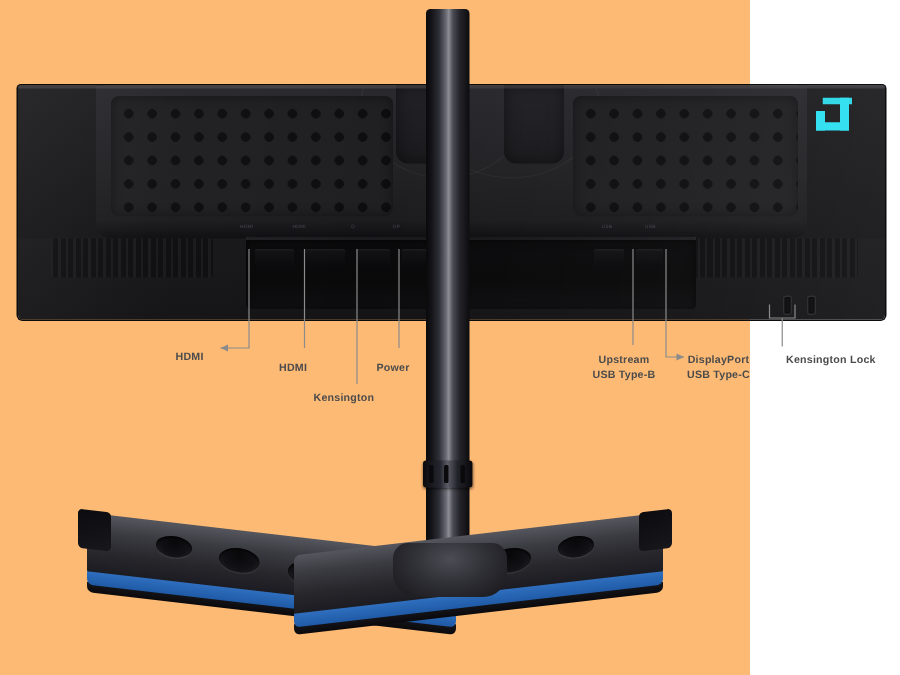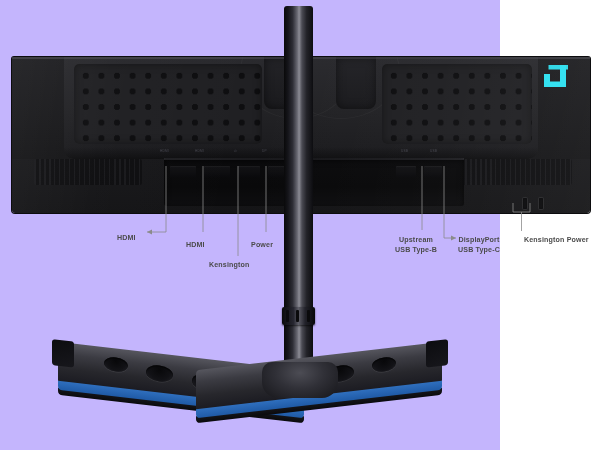--- a/index.html
+++ b/index.html
@@ -6,21 +6,21 @@
   * { margin:0; padding:0; box-sizing:border-box; }
   html,body {
     width:600px; height:450px;
     background:#ffffff;
     font-family:"Liberation Sans", sans-serif;
     overflow:hidden;
   }
   #stage {
     position:relative;
     width:500px; height:450px;
-    background:#c4b5fd;
+    background:#fdba74;
   }
 
   
   .monitor-body{
     position:absolute;
     left:12px; top:57px;
     width:578px; height:156px;
     background:linear-gradient(180deg,#232326 0%,#1b1b1e 40%,#141416 100%);
     border-radius:2px 2px 3px 3px;
     box-shadow:0 0 0 1px #0c0c0e;
@@ -361,15 +361,15 @@
   <div class="callout-label two" style="left:395px; top:236px;text-align:center;">
     <div>Upstream</div>
     <div>USB Type-B</div>
   </div>
 
   <div class="callout-label two" style="left:458px; top:236px;">
     <div>DisplayPort</div>
     <div>USB Type-C</div>
   </div>
 
-  <div class="callout-label" style="left:524px; top:236px;">Kensington Power</div>
+  <div class="callout-label" style="left:524px; top:236px;">Kensington Lock</div>
 
 </div>
 
 </body></html>

